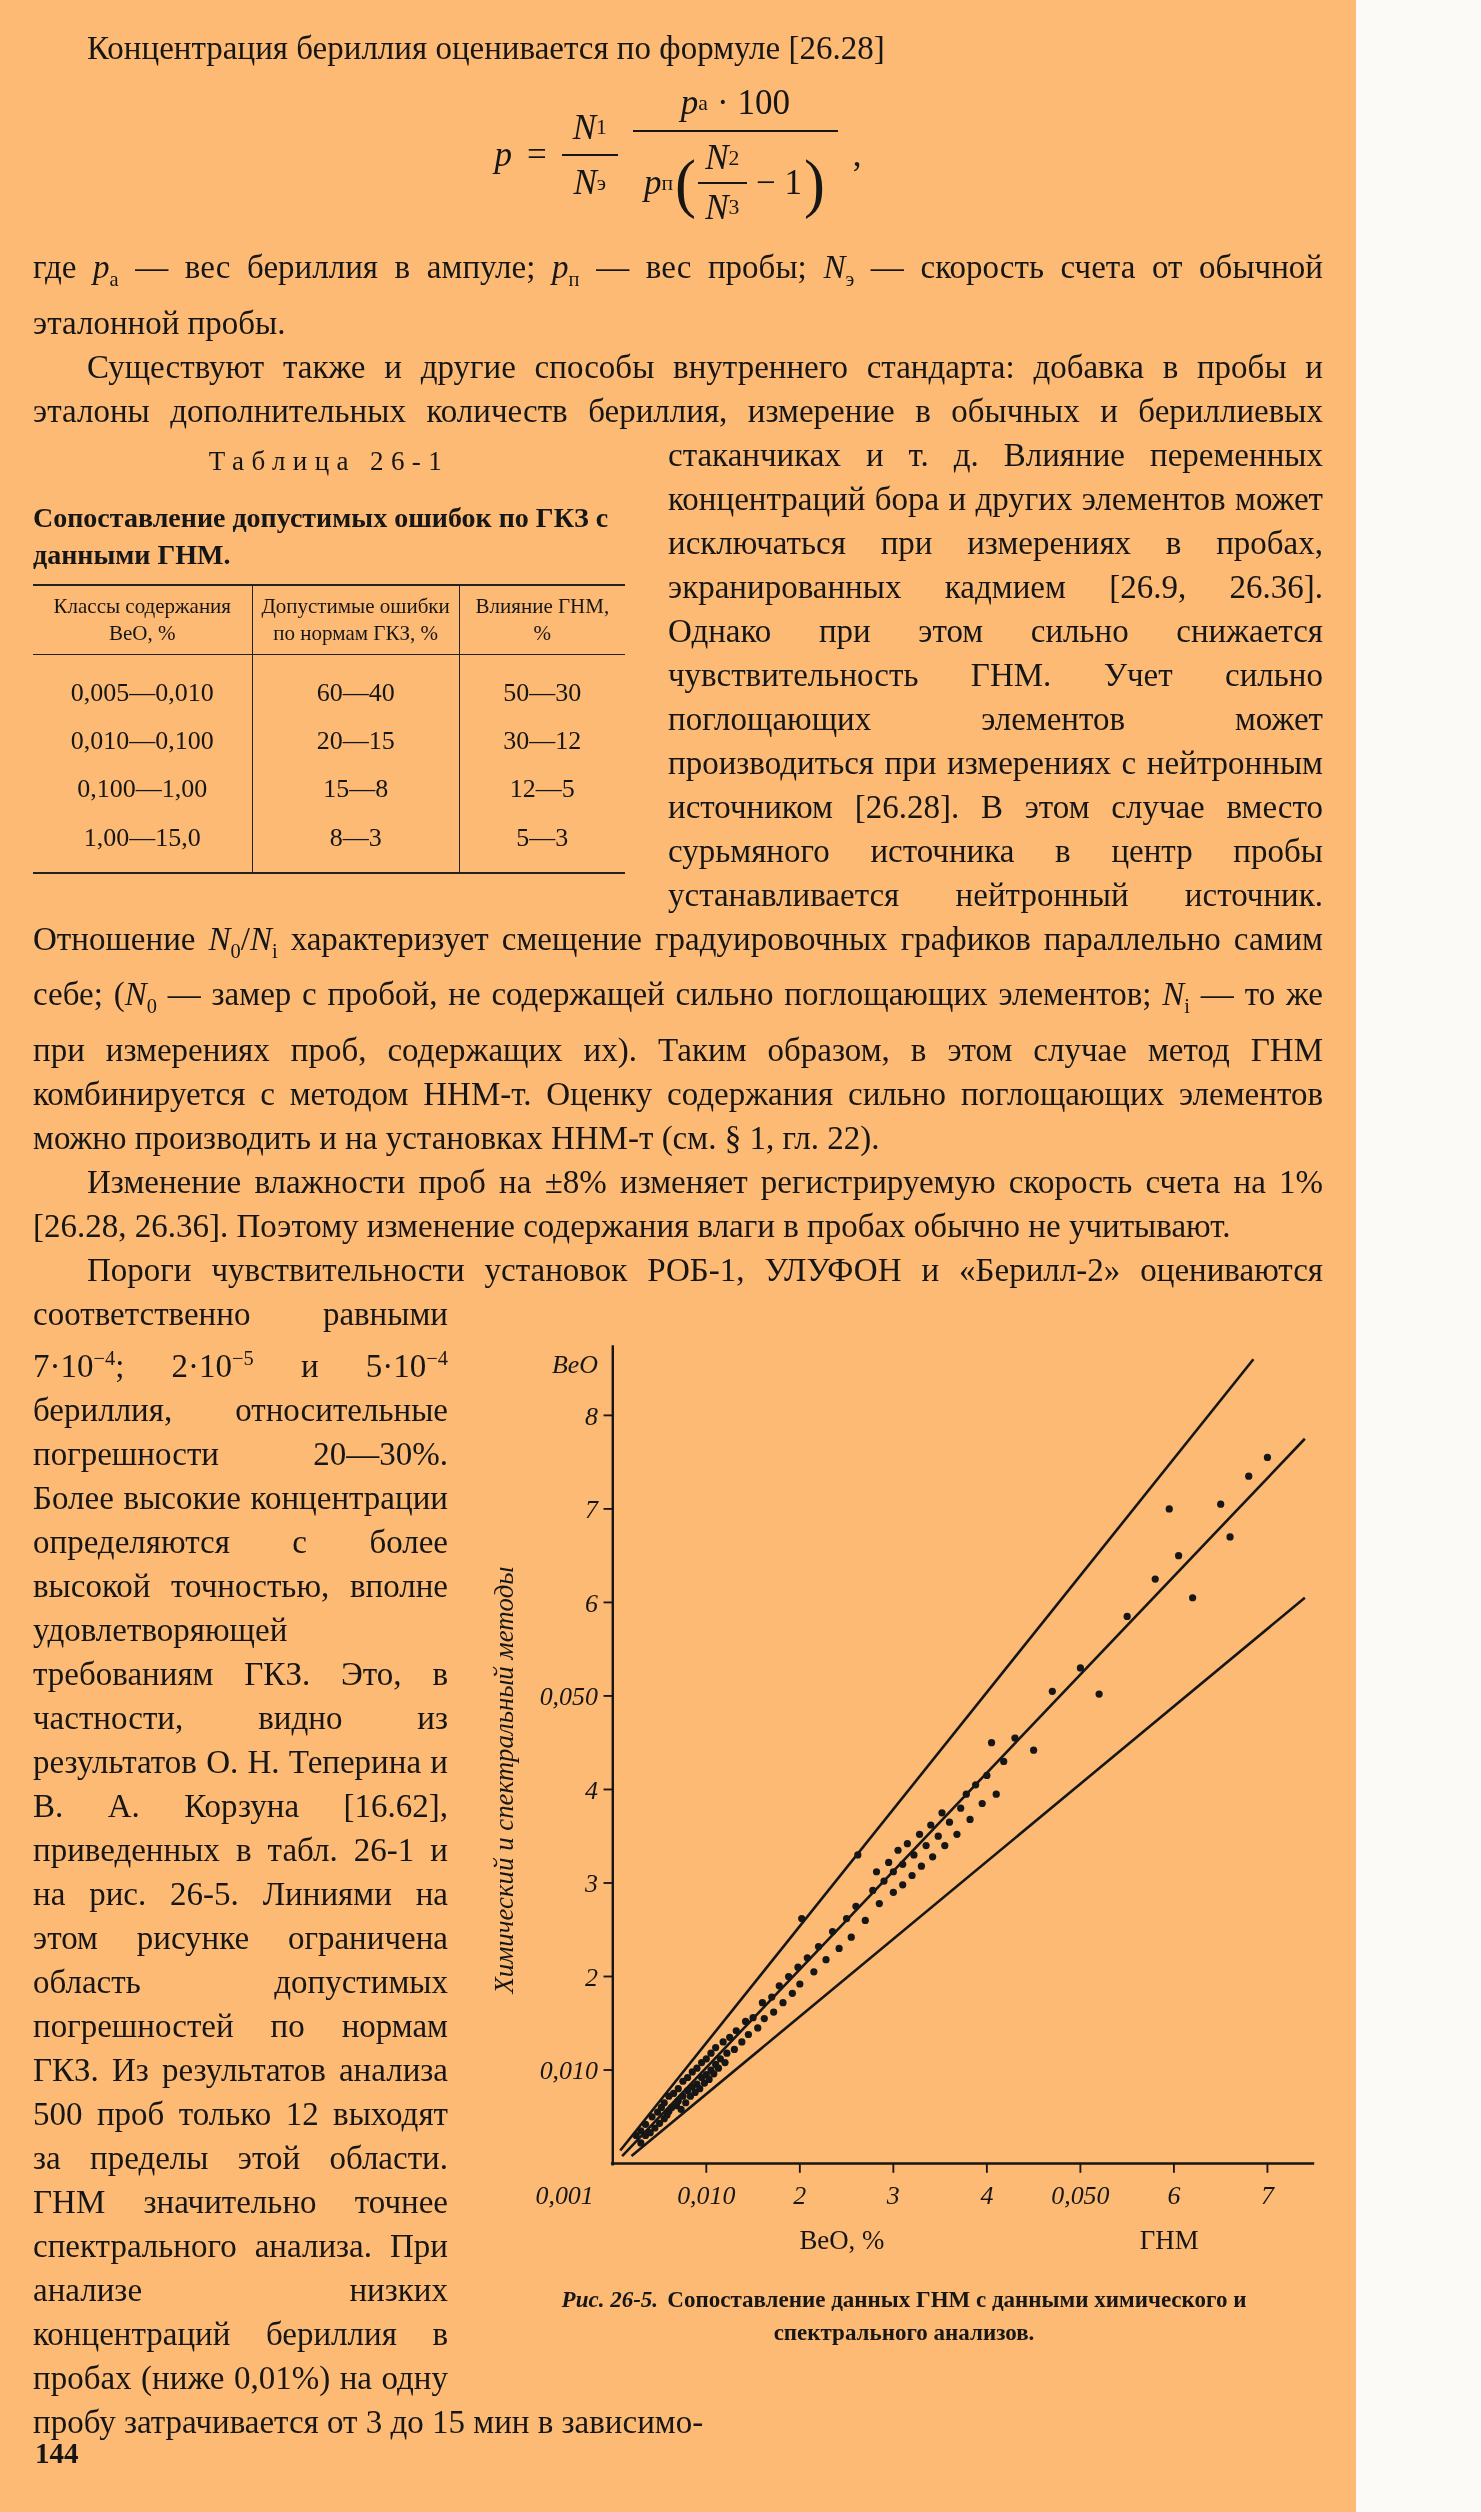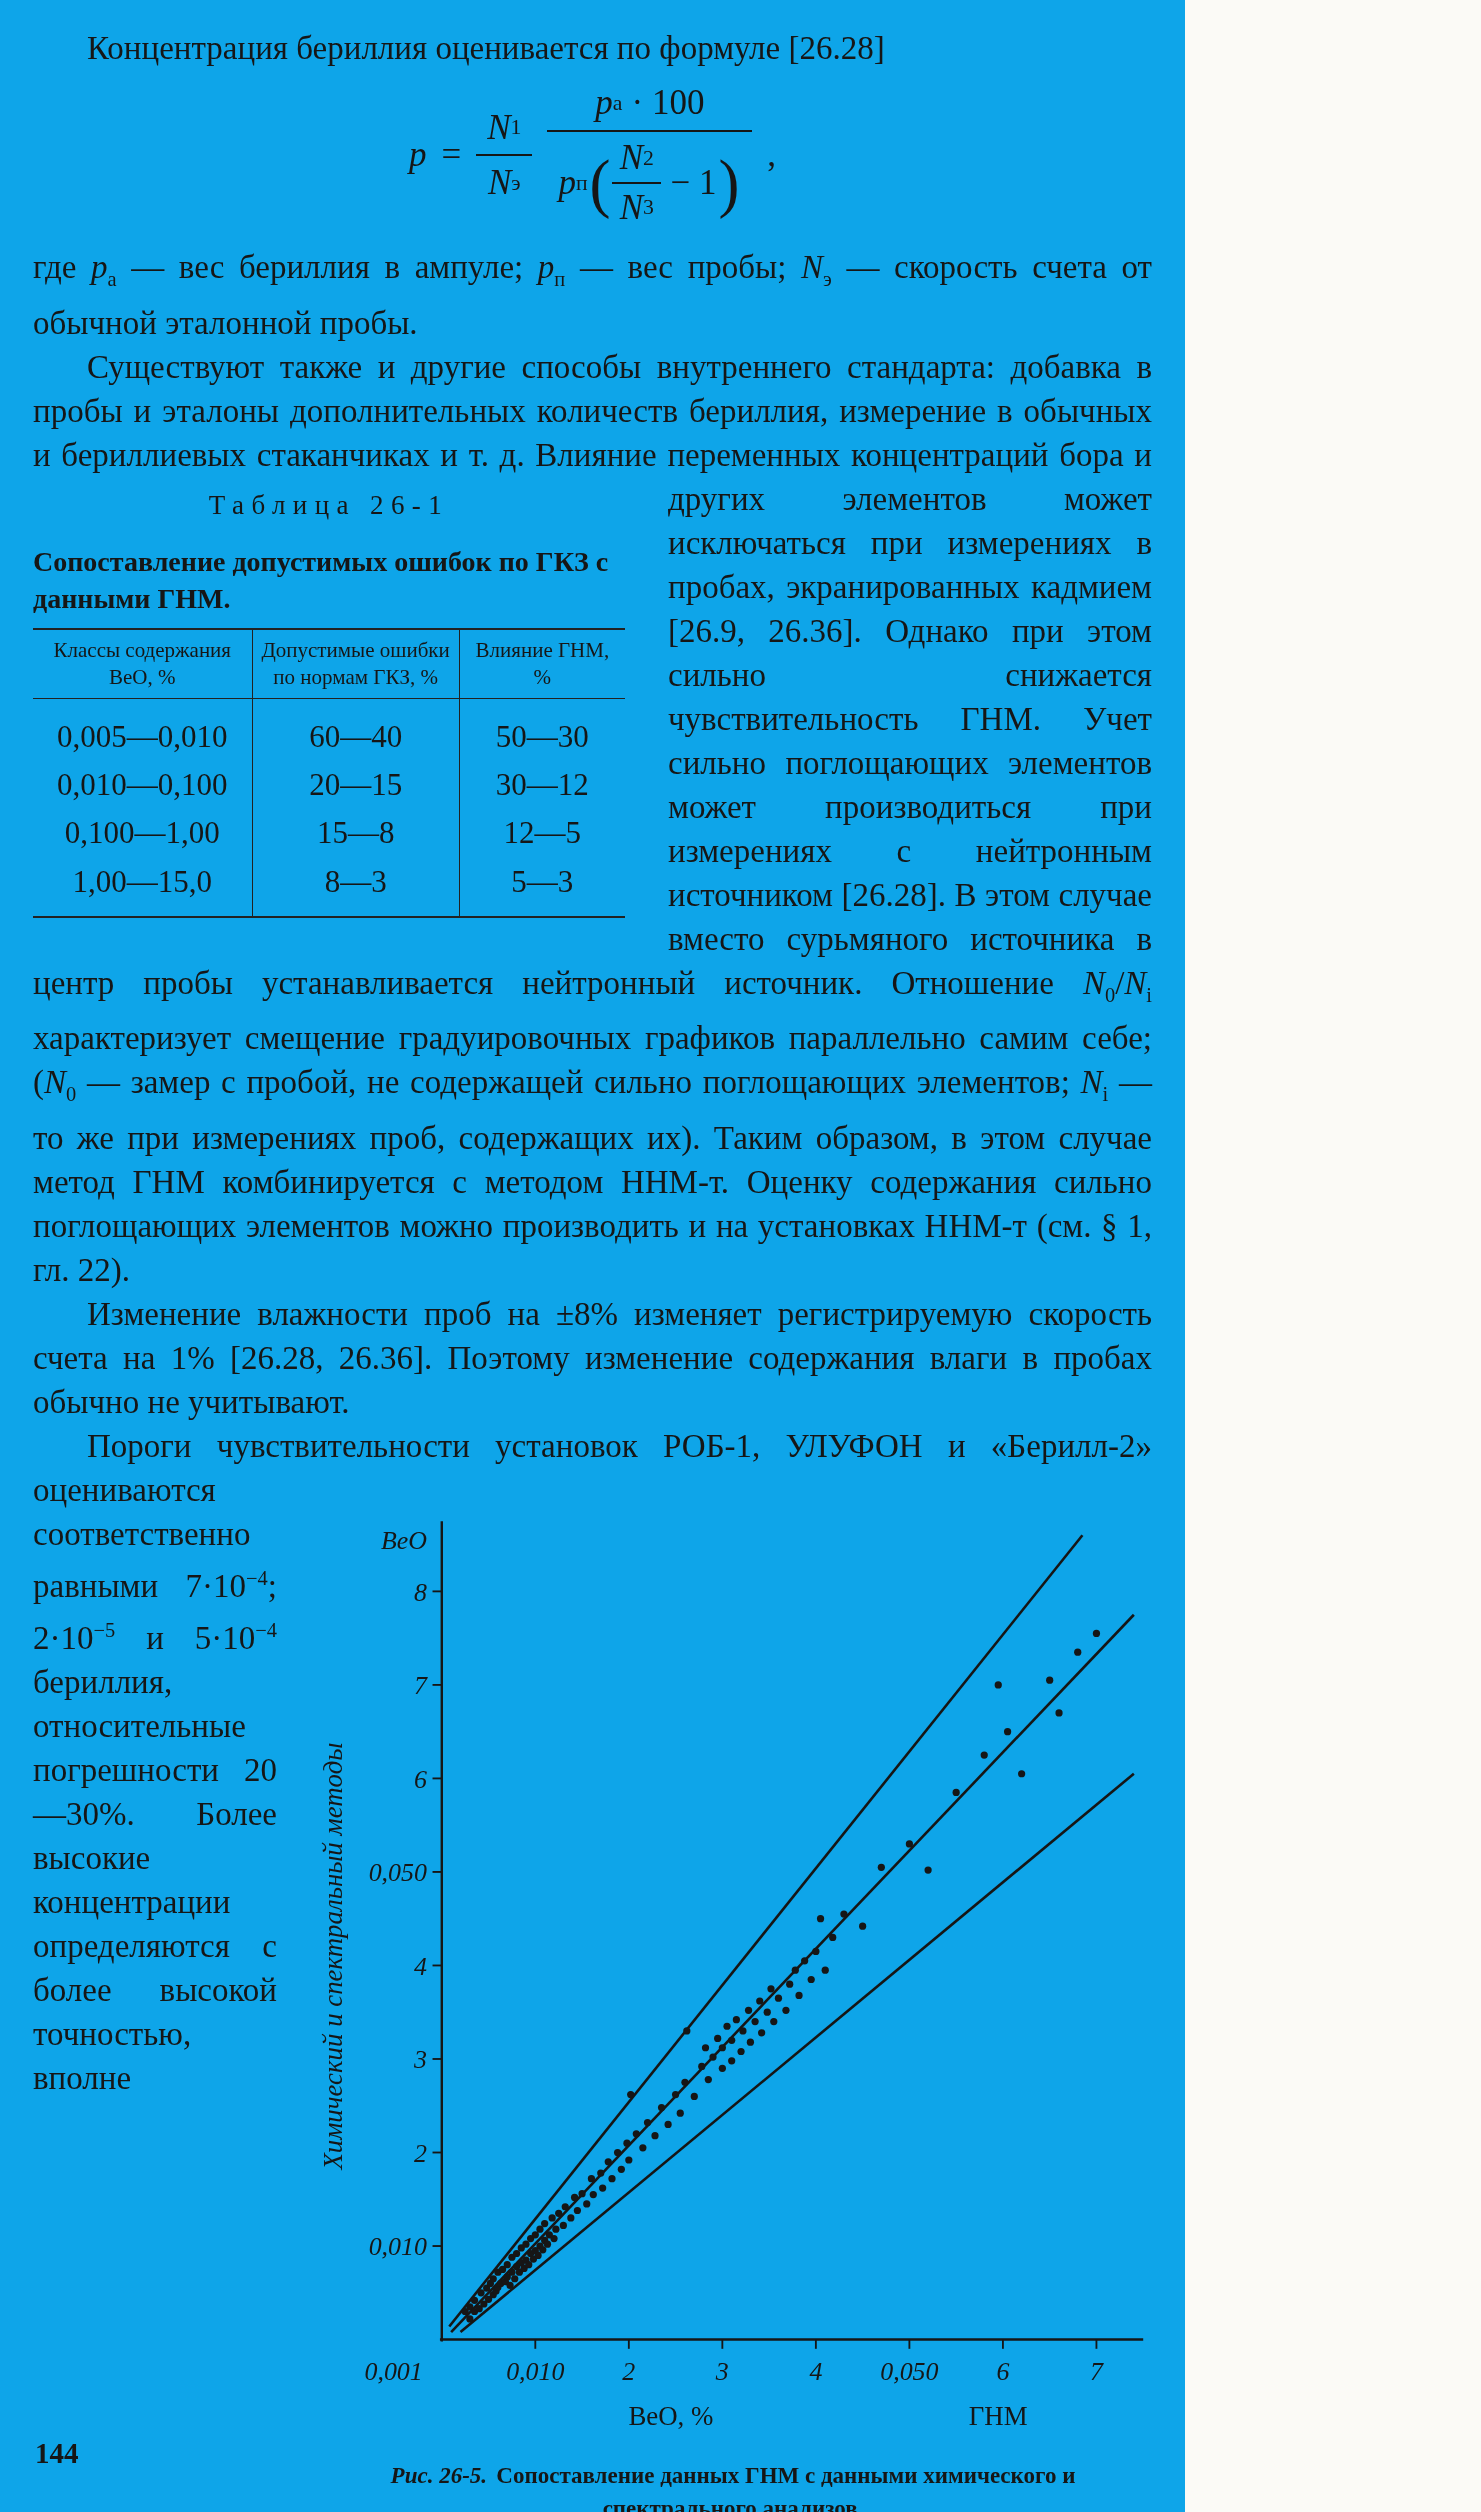--- a/index.html
+++ b/index.html
@@ -1,21 +1,21 @@
 <!DOCTYPE html>
 <html lang="ru" style="font-size:15px"><head>
 <meta charset="utf-8">
 <style>
   html,body{margin:0;padding:0;background:#fbfaf6;}
   .page{
     position:relative;
-    width:1185px;height:2512px;
+    width:1356px;height:2512px;
     box-sizing:border-box;
     padding:26px 33px 0;
-    background:#0ea5e9;
+    background:#fdba74;
     color:#161616;
     font-family:"Liberation Serif","DejaVu Serif",serif;
     font-size:33px;line-height:44px;
     overflow:hidden;
   }
   .para{text-align:justify;text-indent:54px;margin:0;hyphens:auto;}
   .para.noindent{text-indent:0;}
   .clear-l{clear:left;}
   sub{font-size:0.62em;}
   sup{font-size:0.62em;}
@@ -39,21 +39,21 @@
 
   
   .table-float{float:left;width:592px;margin:11px 43px 13px 0;}
   .tbl-heading{text-align:center;letter-spacing:7.4px;font-size:27px;line-height:35px;margin-bottom:20px;text-indent:0;}
   .tbl-title{text-align:left;font-weight:bold;font-size:28px;line-height:37px;margin-bottom:11px;text-indent:0;}
   table.cmp{width:100%;border-collapse:collapse;border-top:2.4px solid #222;border-bottom:2.4px solid #222;}
   table.cmp th{
     font-weight:normal;font-size:21px;line-height:27px;
     padding:7.4px 5.6px;border-bottom:1.9px solid #222;vertical-align:middle;text-align:center;
   }
-  table.cmp td{font-size:31px;line-height:31.5px;text-align:center;padding:8.3px 5.6px;}
+  table.cmp td{font-size:26px;line-height:31.5px;text-align:center;padding:8.3px 5.6px;}
   table.cmp tbody tr:first-child td{padding-top:22px;}
   table.cmp tbody tr:last-child td{padding-bottom:18.5px;}
   .colsep{border-left:1.8px solid #222;}
 
   
   .figure-float{float:right;width:838px;margin:3.7px 0 0 37px;padding-bottom:26px;}
   .figure-float svg{display:block;}
   .fig-cap{
     display:block;text-align:center;font-weight:bold;
     font-size:23px;line-height:33px;margin-top:25px;padding:0 37px;text-indent:0;

